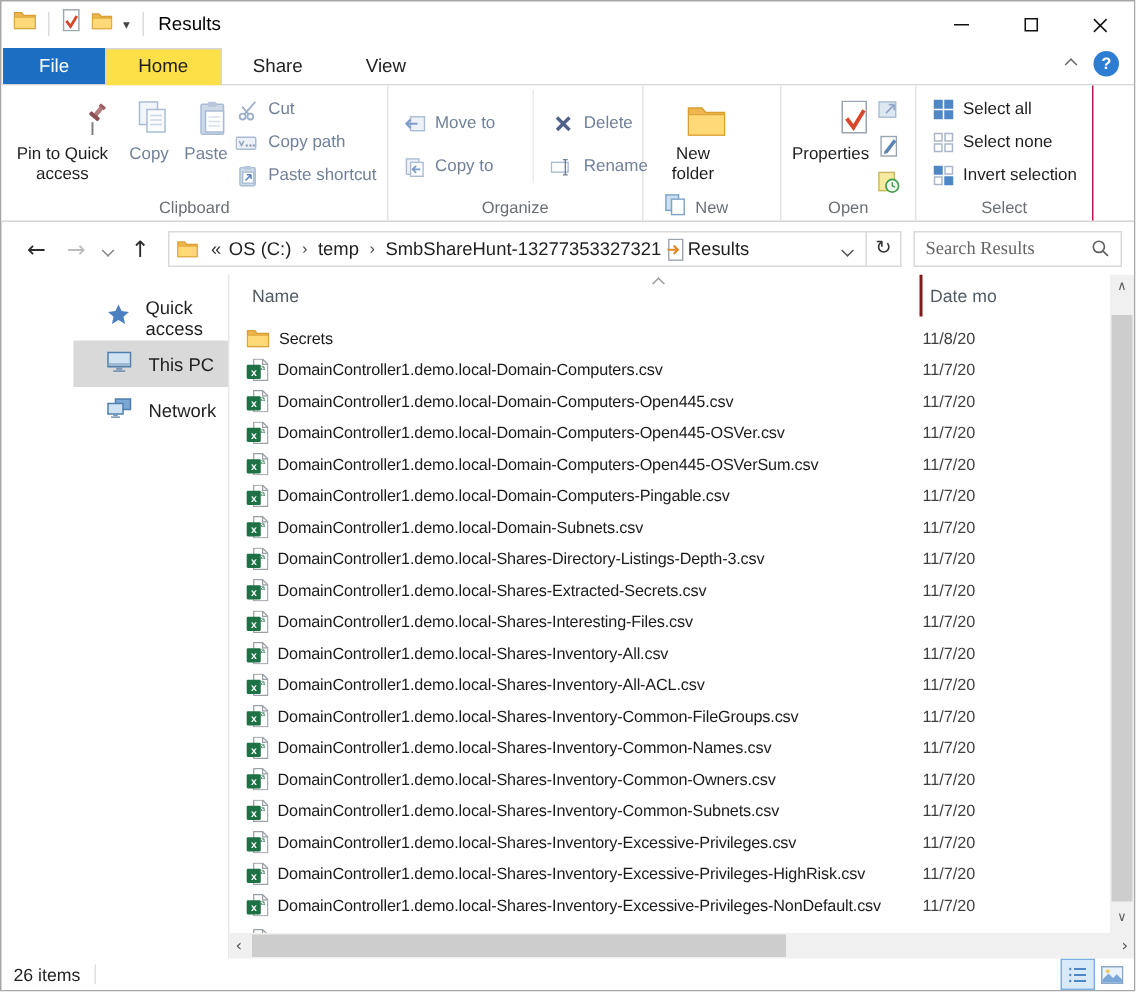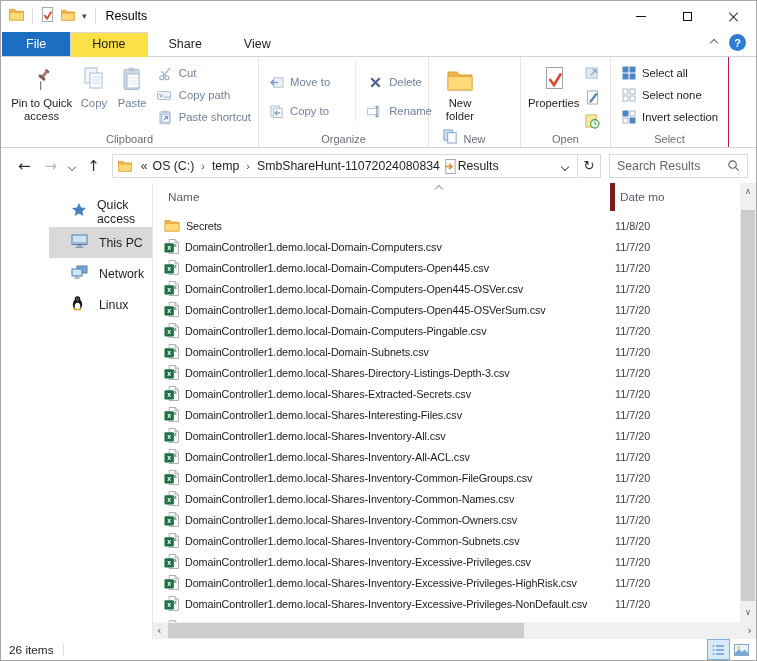--- a/index.html
+++ b/index.html
@@ -28,21 +28,21 @@
   .tabrow-right { margin-left:auto; display:flex; align-items:center; gap:12px; padding-right:10px; margin-bottom:5px; }
   .chev { display:inline-block; width:6px; height:6px; border-right:1.5px solid #666; border-bottom:1.5px solid #666; }
   .chev-up { transform:rotate(-135deg); }
   .chev-down { transform:rotate(45deg); }
   .help-btn { width:17px; height:17px; border-radius:50%; background:#2d7dd2; color:#fff; font-size:11px; font-weight:bold; display:flex; align-items:center; justify-content:center; }
 
   
   .ribbon { height:91px; display:flex; border-bottom:1px solid #d5d5d5; background:#fff; flex:none; }
   .rgroup { position:relative; height:100%; border-right:1px solid #e4e4e4; padding:3px 5px 16px 7px; display:flex; align-items:flex-start; }
   .rgroup-label { position:absolute; left:0; right:0; bottom:2px; text-align:center; font-size:11px; color:#6a6f75; }
-  .bigbtn { display:flex; flex-direction:column; align-items:center; padding-top:3px; text-align:center; font-size:11.3px; line-height:13px; }
+  .bigbtn { display:flex; flex-direction:column; align-items:flex-end; padding-top:3px; text-align:center; font-size:11.3px; line-height:13px; }
   .bigbtn .bicon { height:34px; display:flex; align-items:center; justify-content:center; }
   .smallcol { display:flex; flex-direction:column; padding-top:2px; }
   .sbtn { display:flex; align-items:center; gap:5px; height:22px; font-size:11.3px; white-space:nowrap; padding:0 2px; }
   .dim { color:#71809b; }
   .tri-down { width:0; height:0; border-left:3px solid transparent; border-right:3px solid transparent; border-top:4px solid #6b7а8d; border-top-color:#6b7a8d; display:inline-block; margin-left:2px; }
   .sico { width:17px; display:flex; justify-content:center; flex:none; }
 
   
   .addrbar { height:35px; display:flex; align-items:center; padding:0 8px 0 10px; font-size:12.3px; flex:none; }
   .nav-glyph { font-size:15px; color:#2b2b2b; padding:0 7px; font-family:"DejaVu Sans",sans-serif; }
@@ -50,35 +50,35 @@
   .nav-chev { padding:0 5px; }
   .addrbox { width:487px; height:24px; border:1px solid #d9d9d9; display:flex; align-items:center; padding-left:5px; margin-left:5px; }
   .crumb-item { display:flex; align-items:center; }
   .crumb { padding:0 1px; white-space:nowrap; }
   .crumb-sep { color:#4a4a4a; padding:0 6px; font-size:11px; }
   .crumb-item:last-child .crumb-sep { display:none; }
   .addr-overflow { padding:0 4px 0 6px; color:#333; }
   .addr-right { margin-left:auto; padding:0 9px; }
   .refresh-btn { width:24px; height:24px; border:1px solid #d9d9d9; border-left:none; display:flex; align-items:center; justify-content:center; font-size:13px; color:#333; font-family:"DejaVu Sans",sans-serif; }
   .searchbox { width:139px; height:24px; border:1px solid #d9d9d9; margin-left:8px; display:flex; align-items:center; padding:0 7px; }
-  .searchbox input { border:none; outline:none; flex:1; font-size:12.3px; font-family:Liberation Sans, sans-serif; color:#404040; min-width:0; background:transparent; }
+  .searchbox input { border:none; outline:none; flex:1; font-size:12.3px; font-family:Liberation Serif, serif; color:#404040; min-width:0; background:transparent; }
   .searchbox input::placeholder { color:#666; opacity:1; }
 
   
   .main { flex:1; display:flex; min-height:0; }
   .sidebar { width:152px; border-right:1px solid #e8e8e8; padding-top:13px; flex:none;padding-left:48px; }
   .sb-item { position:relative; height:31px; display:flex; align-items:center; padding-left:22px; gap:10px; font-size:12.3px; }
   .sb-hl { position:absolute; inset:0; background:#d9d9d9; }
   .sb-icon,.sb-label { position:relative; }
   .sb-icon { width:18px; display:flex; }
 
   .pane { flex:1; display:flex; flex-direction:column; min-width:0; }
   .listwrap { flex:1; position:relative; overflow:hidden; }
   .list-header { height:28px; display:flex; color:#525c66; font-size:11.8px; margin-right:16px; }
-  .col-name { width:462px; padding-left:15px; border-right:5px solid #7f1d1d; display:flex; align-items:center; }
+  .col-name { width:462px; padding-left:15px; border-right:2px solid #7f1d1d; display:flex; align-items:center; }
   .col-date { flex:1; padding-left:5px; display:flex; align-items:center; overflow:hidden; white-space:nowrap; }
   .sort-caret { position:absolute; top:3px; left:283px; width:6px; height:6px; border-right:1.2px solid #9a9a9a; border-bottom:1.2px solid #9a9a9a; transform:rotate(-135deg); }
 
   .rows { position:absolute; top:28px; left:0; right:16px; bottom:0; padding-top:4px; overflow:hidden; }
   .frow { height:21px; display:flex; align-items:center; }
   .cell-name { width:462px; display:flex; align-items:center; gap:6px; padding-left:11px; white-space:nowrap; overflow:hidden; color:#1b1b1b; font-size:10.8px; letter-spacing:-0.1px; }
   .cell-date { flex:1; white-space:nowrap; overflow:hidden; color:#3f3f3f; font-size:10.8px; }
   .fico { flex:none; display:flex; }
   .partial-row { height:8px; overflow:hidden; padding-left:11px; }
 
@@ -410,21 +410,21 @@
             <span class="crumb">OS (C:)</span>
             <span class="crumb-sep">›</span>
           </span>
 
           <span class="crumb-item">
             <span class="crumb">temp</span>
             <span class="crumb-sep">›</span>
           </span>
 
           <span class="crumb-item">
-            <span class="crumb">SmbShareHunt-11072024080834</span>
+            <span class="crumb">SmbShareHunt-13277353327321</span>
             <span class="crumb-sep">›</span>
           </span>
 
           <span class="crumb-item">
             <span class="crumb">Results</span>
 
           </span>
 
       </span>
       <span class="addr-right"><span class="chev chev-down" style="border-color:#555;"></span></span>
@@ -484,39 +484,20 @@
                 <rect x="1" y="4" width="10" height="7" fill="#cfe3f5" stroke="#4f7fae"></rect>
                 <rect x="4.5" y="11.5" width="3" height="1" fill="#7d98b5"></rect>
                 <rect x="3" y="12.6" width="6" height="1" fill="#7d98b5"></rect>
               </svg>
             </span>
 
           </span>
           <span class="sb-label">Network</span>
         </div>
 
-        <div class="sb-item">
-
-          <span class="sb-icon">
-
-            <span>
-              <svg width="13" height="16" viewBox="0 0 14 16">
-                <ellipse cx="7" cy="9.5" rx="5" ry="6" fill="#141414"></ellipse>
-                <ellipse cx="7" cy="11.5" rx="3" ry="3.8" fill="#fff"></ellipse>
-                <circle cx="7" cy="3.8" r="3" fill="#141414"></circle>
-                <circle cx="5.9" cy="3.2" r="0.5" fill="#fff"></circle>
-                <circle cx="8.1" cy="3.2" r="0.5" fill="#fff"></circle>
-                <polygon points="5.6,4.6 8.4,4.6 7,6" fill="#f6a21d"></polygon>
-                <ellipse cx="4.6" cy="15" rx="2" ry="1" fill="#f6a21d"></ellipse>
-                <ellipse cx="9.4" cy="15" rx="2" ry="1" fill="#f6a21d"></ellipse>
-              </svg>
-            </span>
-          </span>
-          <span class="sb-label">Linux</span>
-        </div>
 
     </div>
 
     <div class="pane">
       <div class="listwrap">
         <div class="list-header">
           <div class="col-name">Name</div>
           <div class="col-date">Date mo</div>
         </div>
         <span class="sort-caret"></span>

